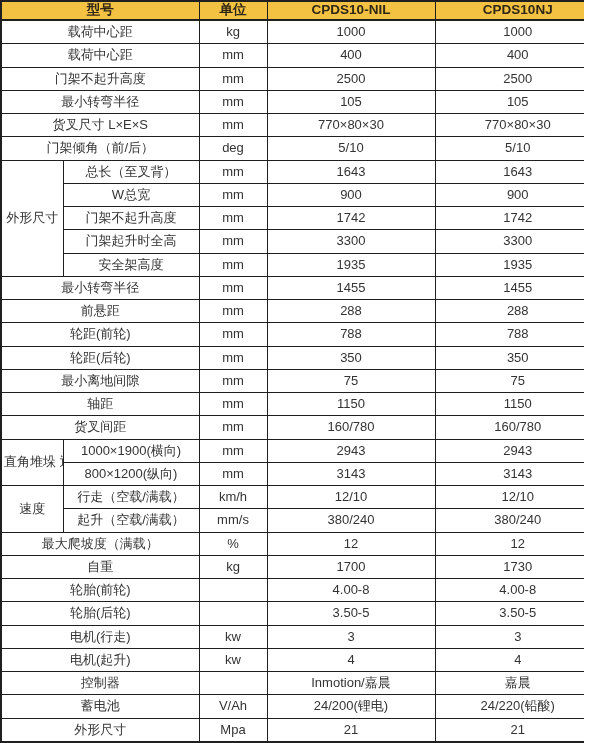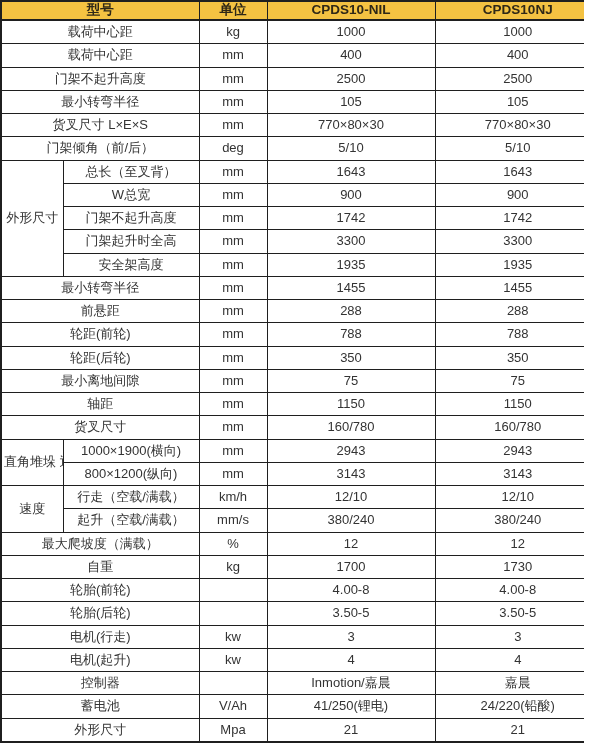--- a/index.html
+++ b/index.html
@@ -175,21 +175,21 @@
           <td class="value-cell">75</td>
           <td class="value-cell">75</td>
         </tr>
         <tr>
           <td class="label-cell" colspan="2">轴距</td>
           <td class="unit-cell">mm</td>
           <td class="value-cell">1150</td>
           <td class="value-cell">1150</td>
         </tr>
         <tr>
-          <td class="label-cell" colspan="2">货叉尺寸</td>
+          <td class="label-cell" colspan="2">货叉间距</td>
           <td class="unit-cell">mm</td>
           <td class="value-cell">160/780</td>
           <td class="value-cell">160/780</td>
         </tr>
         <tr>
           <td class="group-cell" rowspan="2">直角堆垛
 通道宽度</td>
           <td class="label-cell">1000×1900(横向)</td>
           <td class="unit-cell">mm</td>
           <td class="value-cell">2943</td>
@@ -252,21 +252,21 @@
         </tr>
         <tr>
           <td class="label-cell" colspan="2">控制器</td>
           <td class="unit-cell"></td>
           <td class="value-cell">Inmotion/嘉晨</td>
           <td class="value-cell">嘉晨</td>
         </tr>
         <tr>
           <td class="label-cell" colspan="2">蓄电池</td>
           <td class="unit-cell">V/Ah</td>
-          <td class="value-cell">41/250(锂电)</td>
+          <td class="value-cell">24/200(锂电)</td>
           <td class="value-cell">24/220(铅酸)</td>
         </tr>
         <tr>
           <td class="label-cell" colspan="2">外形尺寸</td>
           <td class="unit-cell">Mpa</td>
           <td class="value-cell">21</td>
           <td class="value-cell">21</td>
         </tr>
       </tbody>
   </table>

